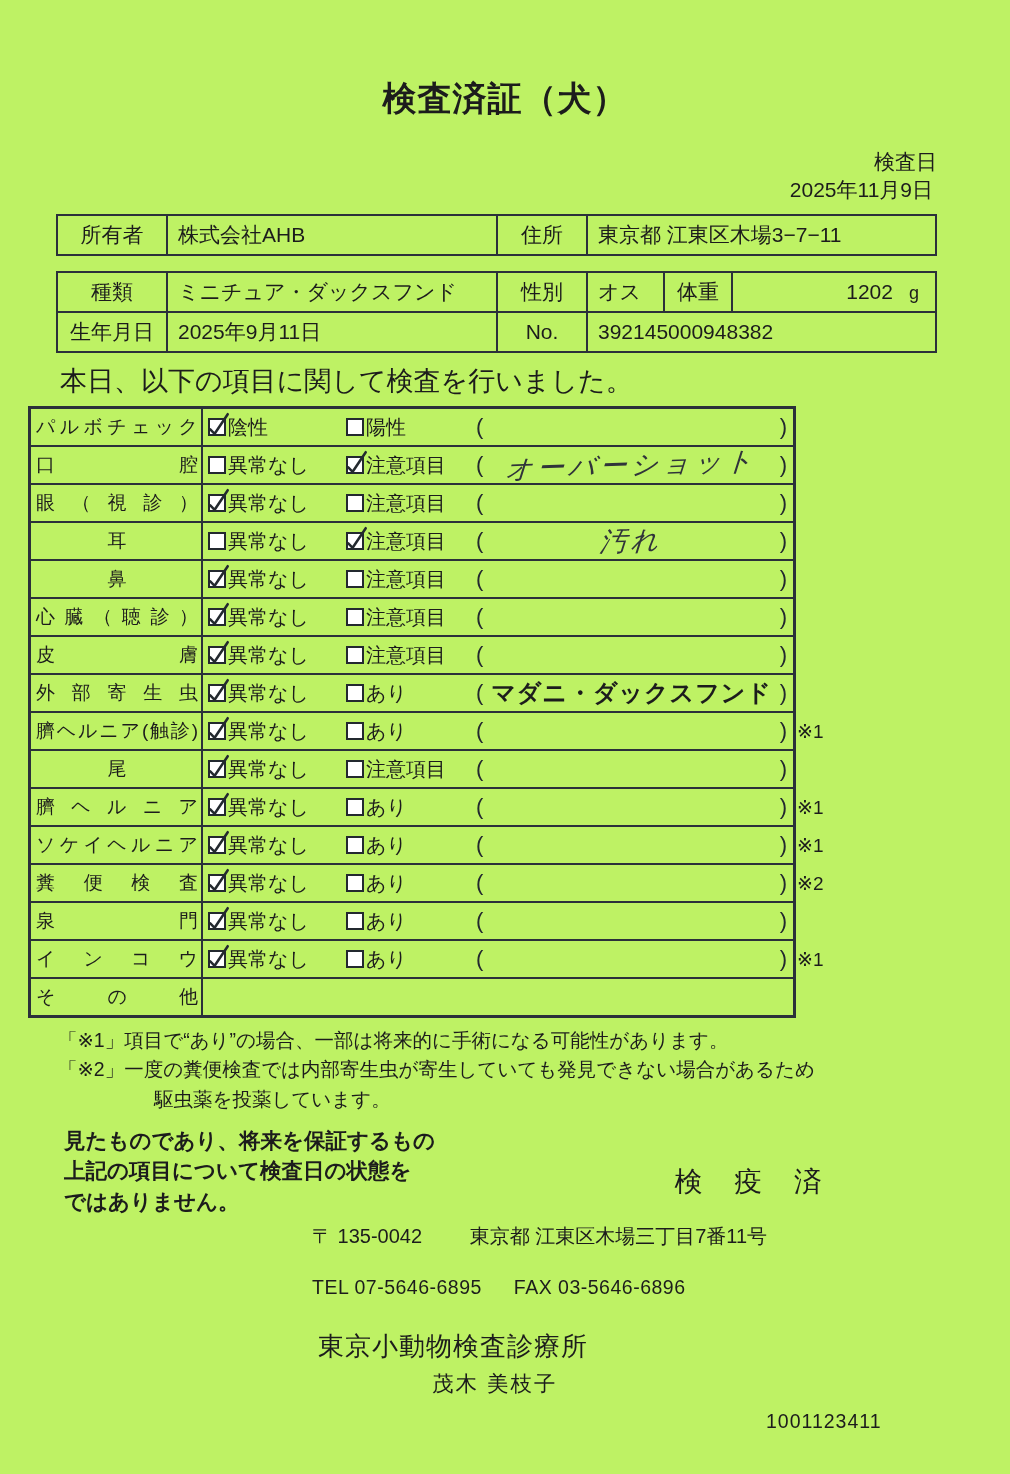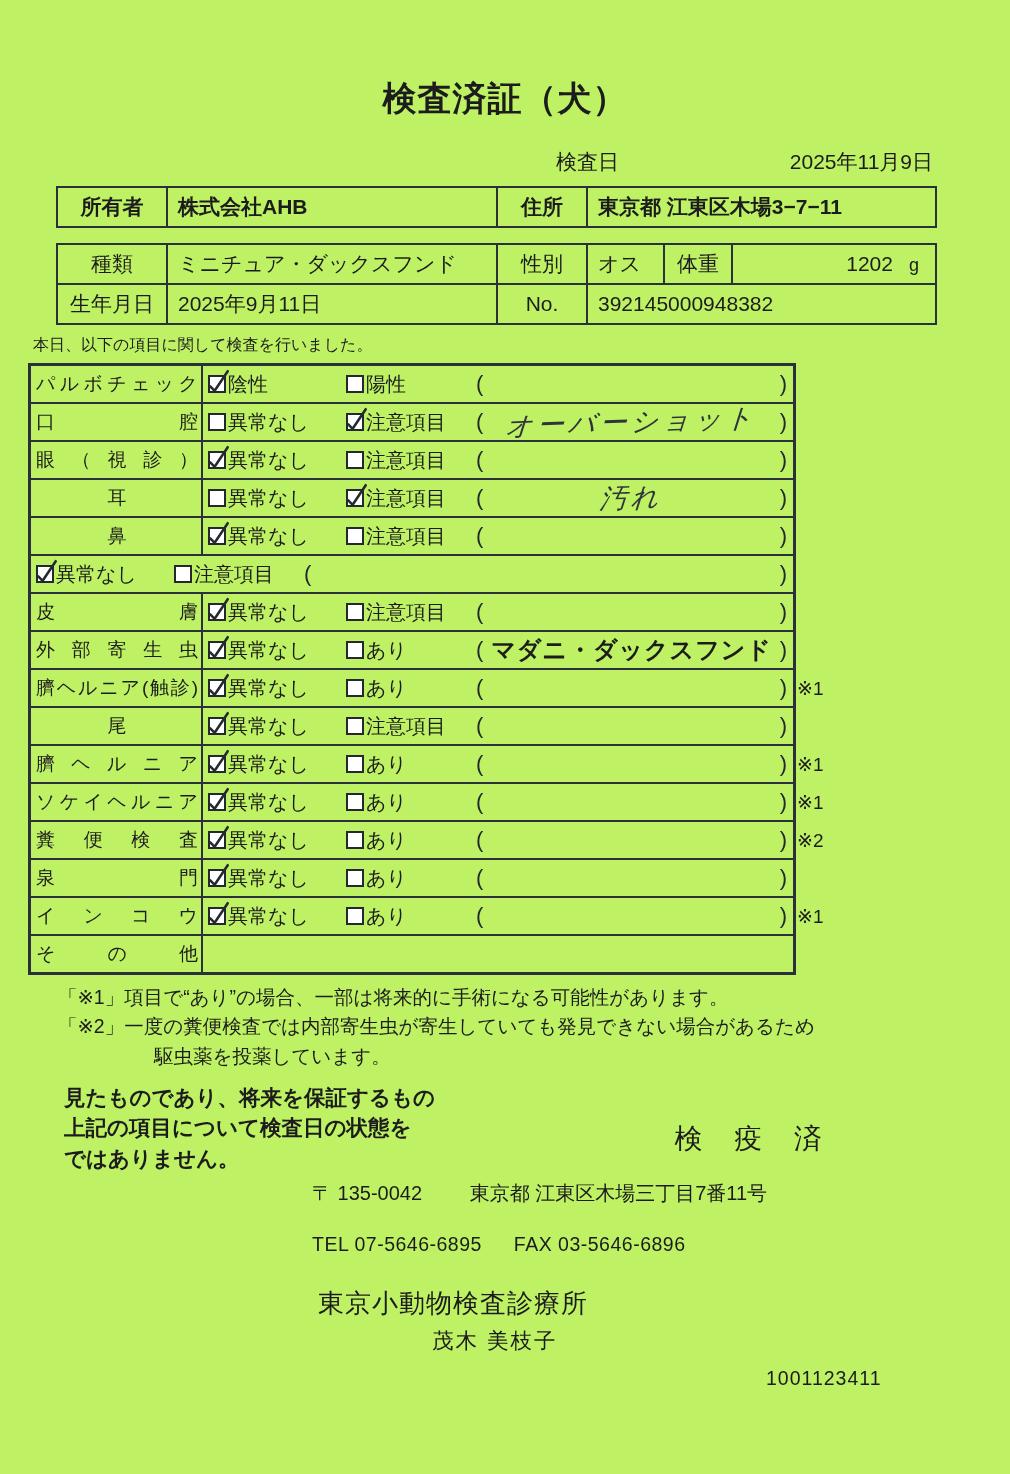--- a/index.html
+++ b/index.html
@@ -19,47 +19,48 @@
   }
   
   .title {
     margin:0; text-align:center;
     font-size:34px; font-weight:bold; letter-spacing:1px;
   }
   .date-row {
     width:881px; margin:26px 0 10px 56px;
     display:flex; align-items:flex-end;
     font-size:21px;
+    flex-direction:column;
   }
   .date-row .dlabel { margin-left:500px; }
   .date-row .dvalue { margin-left:auto; margin-right:4px; }
 
   
   table.tbl {
     border-collapse:collapse;
     margin-left:56px; width:881px;
     table-layout:fixed;
   }
   table.tbl td {
     border:2.5px solid #2b313a;
     height:40px; font-size:21px;
     padding:0 10px; box-sizing:border-box;
     white-space:nowrap; overflow:hidden;
   }
   table.tbl td.th { text-align:center; padding:0 4px; }
-  table.tbl.owner { margin-bottom:15px;font-weight:bold; }
+  table.tbl.owner { margin-bottom:15px; }
   .w-label  { width:110px; }
   .w-value  { width:330px; }
   .w-label2 { width:90px;  }
   .w-sex    { width:77px;font-family:Liberation Serif, serif;  }
   .w-wlabel { width:68px;  }
   .weight-cell { text-align:right; }
   .weight-cell .unit { font-size:18px; margin-left:16px; margin-right:6px; }
 
-  .intro { margin:10px 0 7px 33px; font-size:16px; }
+  .intro { margin:10px 0 7px 60px; font-size:27px; }
 
   
   .checklist {
     margin-left:28px; width:768px;
     border:3px solid #2b313a;
     box-sizing:border-box;
     position:relative;
   }
   .cl-row { display:flex; height:36px; position:relative; align-items:stretch; }
   .cl-row + .cl-row { border-top:2px solid #2b313a; }
@@ -293,20 +294,23 @@
         <span class="paren-field">
           <span class="p-open">(</span>
           <span class="p-content"></span>
           <span class="p-close">)</span>
         </span>
       </div>
       <span class="cl-mark"></span>
     </div>
 
     <div class="cl-row">
+      <div class="cl-label">
+        <span class="lbl-text justify">心臓（聴診）</span>
+      </div>
       <div class="cl-body">
         <span class="opt opt1">
           <span class="cb checked">
               <svg viewBox="0 0 20 22">
                 <polyline points="2,16 6,20 18,2"></polyline>
               </svg>
             </span>
           <span class="opt-label">異常なし</span>
         </span>
         <span class="opt opt2">

